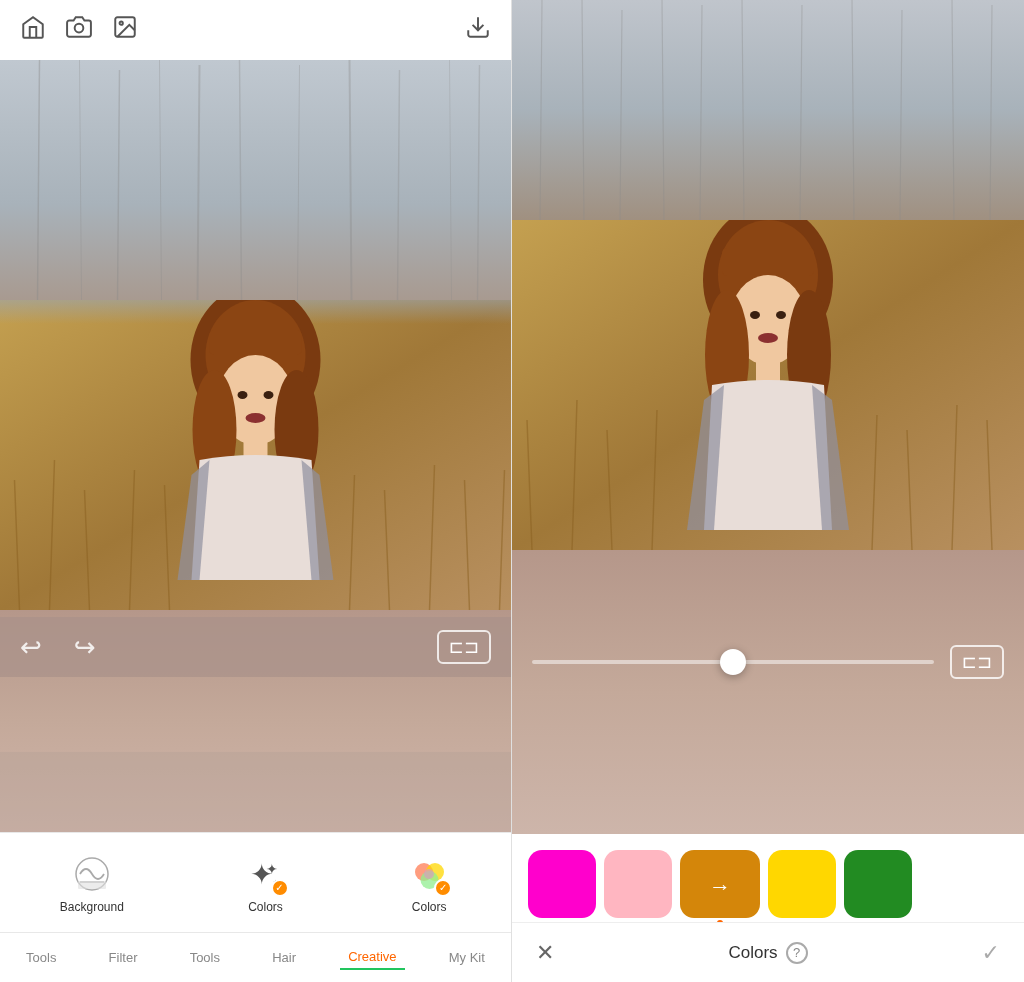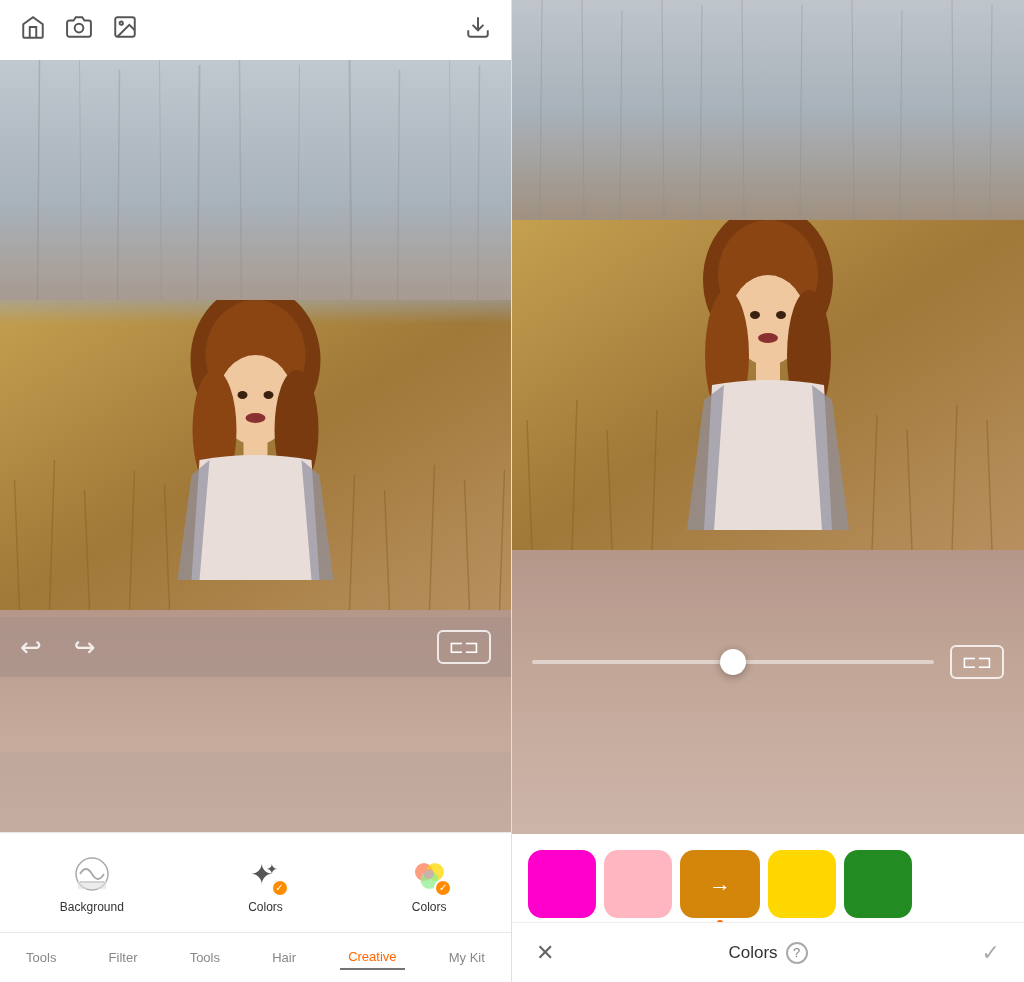--- a/index.html
+++ b/index.html
@@ -148,21 +148,21 @@
 
     .tab-item {
       font-size: 13px;
       color: #888;
       cursor: pointer;
       padding: 4px 8px;
     }
 
     .tab-item.active {
       color: #ff6600;
-      border-bottom: 2px solid #737373;
+      border-bottom: 2px solid #22c55e;
     }
 
     
     .right-panel {
       width: 512px;
       height: 982px;
       display: flex;
       flex-direction: column;
       background: #fff;
     }

